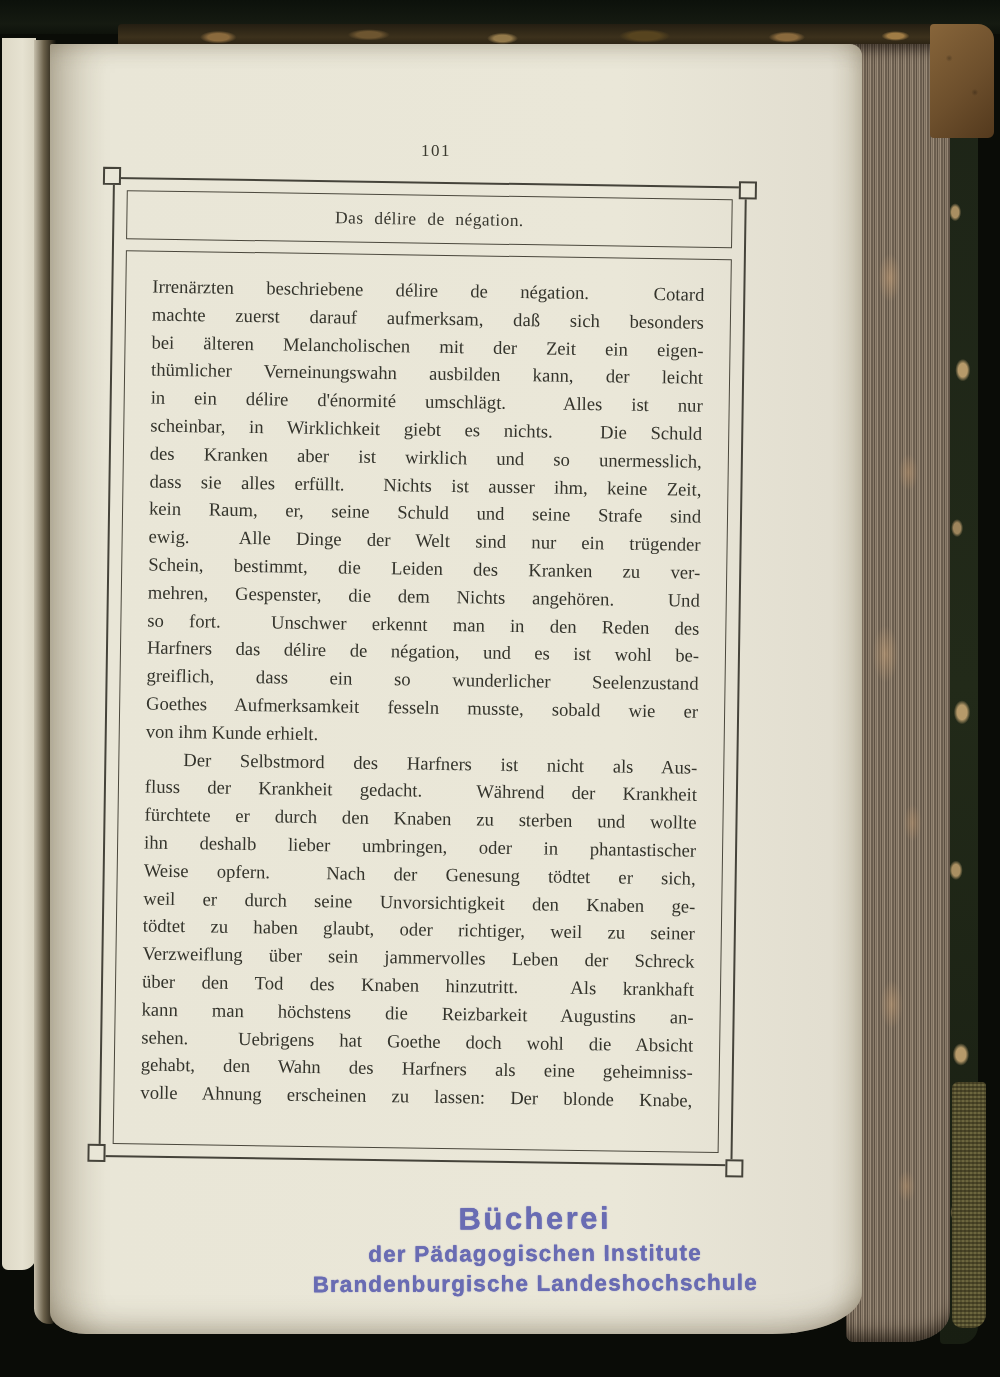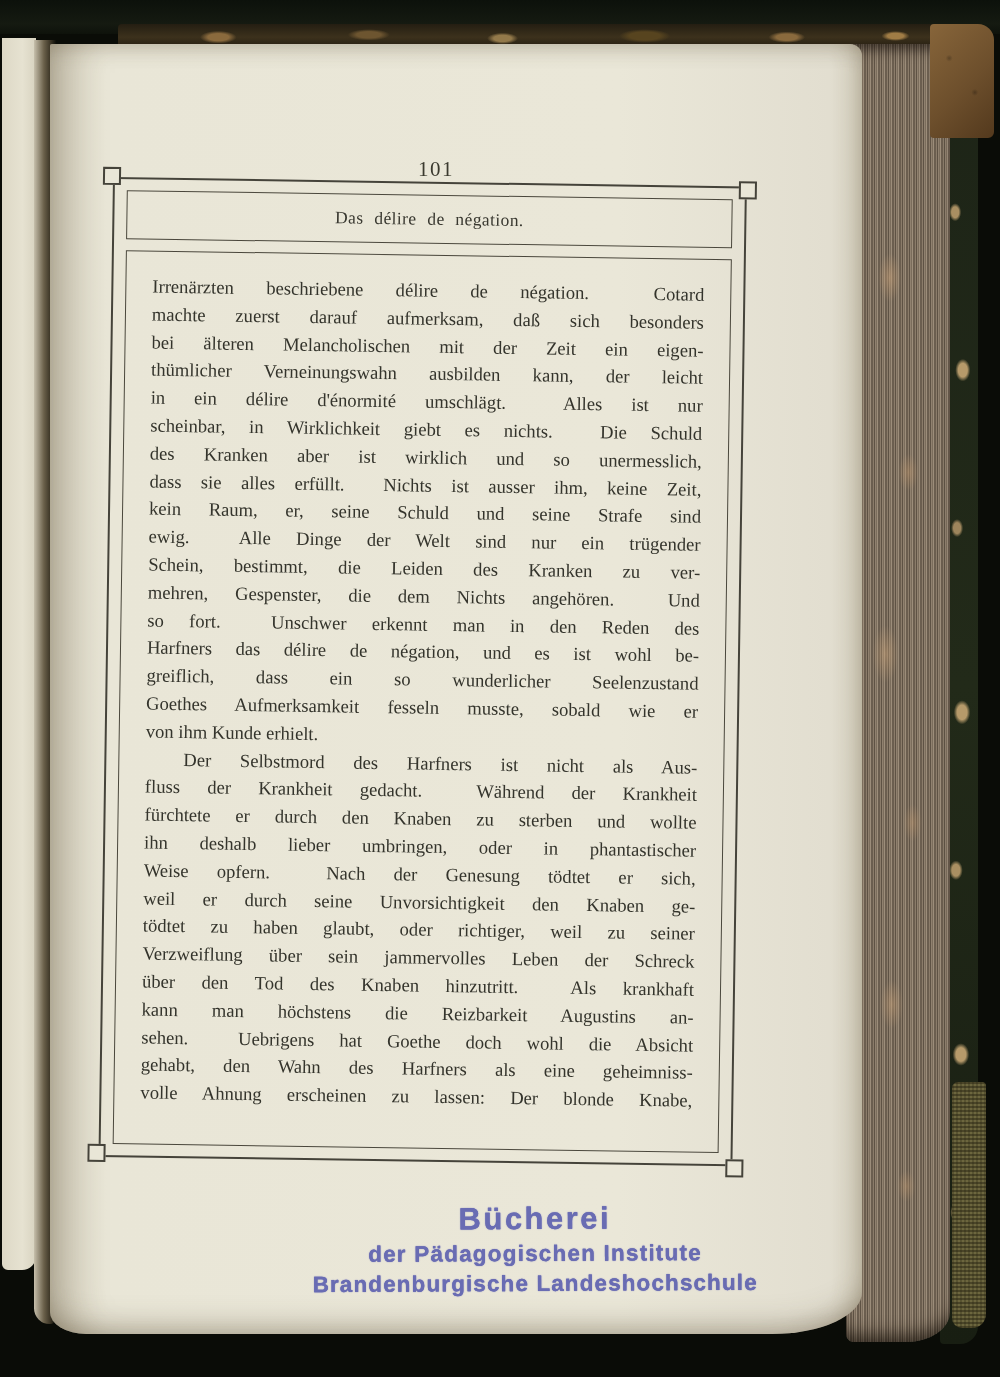--- a/index.html
+++ b/index.html
@@ -92,22 +92,22 @@
     background:linear-gradient(90deg,#ddd8c6 0,#e9e6d7 7%,#eae7d8 70%,#e2ded0 96%,#d8d3c2 100%);
     border-radius:2px 12px 90px 36px / 2px 12px 42px 22px;
     box-shadow:
       inset 36px 0 46px -26px rgba(70,58,34,.38),
       inset -16px 0 26px -14px rgba(90,74,48,.30),
       inset 0 -26px 30px -20px rgba(90,74,48,.35),
       inset 0 18px 22px -16px rgba(90,74,48,.25);
   }
 
   .page-number{
-    position:absolute;left:436px;top:157px;z-index:10;transform:translateX(-50%);
-    font-size:21px;letter-spacing:1.5px;color:#3b3a2f;
+    position:absolute;left:436px;top:141px;z-index:10;transform:translateX(-50%);
+    font-size:17px;letter-spacing:1.5px;color:#3b3a2f;
   }
 
   
   .frame{
     position:absolute;left:113px;top:177px;width:630px;height:976px;z-index:9;
     transform:rotate(.85deg);transform-origin:0 0;
     border:2.5px solid #45433a;
   }
   .corner-sq{
     position:absolute;width:14px;height:14px;border:2.5px solid #45433a;

